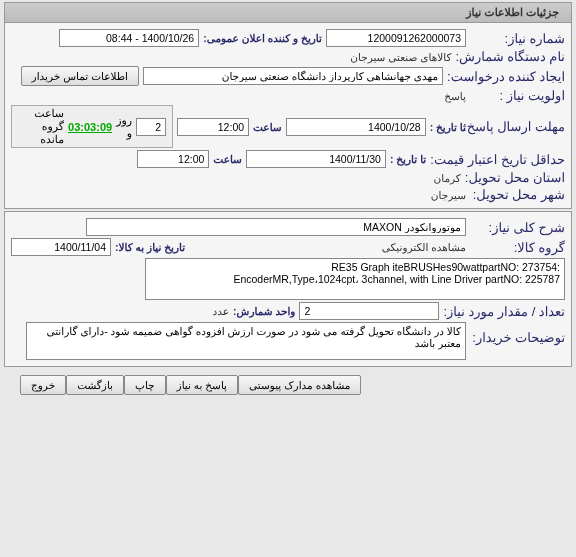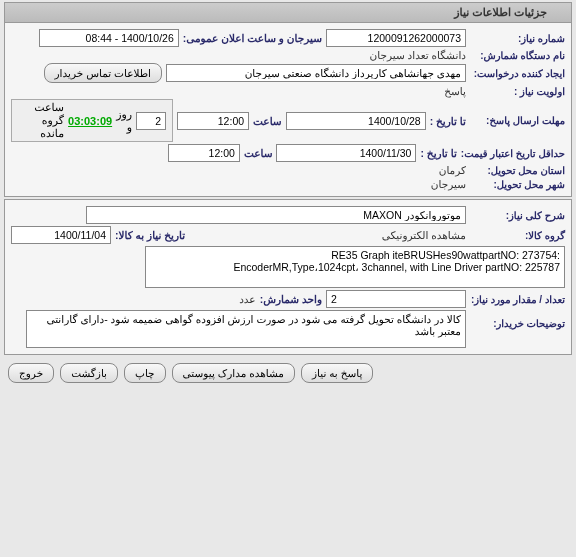--- a/index.html
+++ b/index.html
@@ -13,40 +13,40 @@
   }
   .panel {
     border: 1px solid #999;
     margin: 2px 4px;
     background: #f5f5f5;
   }
   .panel-header {
     background: linear-gradient(#ccc, #bbb);
     color: #333;
     font-weight: bold;
-    padding: 3px 24px;
+    padding: 3px 12px;
     border-bottom: 1px solid #999;
     font-size: 11px;
   }
   .panel-body {
     padding: 4px 6px;
   }
   .row {
     display: flex;
     align-items: center;
     margin: 2px 0;
     gap: 4px;
   }
   .label {
     color: #2a2a6a;
-    font-weight: bold;
+    font-weight: normal;
     white-space: nowrap;
     min-width: 95px;
     text-align: right;
-    font-size: 10px;
+    font-size: 13px;
   }
   .label-sm {
     color: #2a2a6a;
     font-weight: bold;
     white-space: nowrap;
     font-size: 10.5px;
   }
   .value {
     color: #333;
     font-size: 10.5px;
@@ -64,34 +64,33 @@
     background: #fff;
     padding: 2px 4px;
     font-family: inherit;
     font-size: 10.5px;
     resize: none;
     overflow-y: scroll;
   }
   .btn {
     background: linear-gradient(#f8f8f8, #ddd);
     border: 1px solid #888;
-    border-radius: 8px;
+    border-radius: 2px;
     padding: 2px 10px;
     font-family: inherit;
     font-size: 10.5px;
     cursor: pointer;
     height: 20px;
     white-space: nowrap;
   }
   .spacer { flex: 1; }
   .footer-buttons {
     display: flex;
     justify-content: flex-start;
-    gap: 6px;
-    padding: 6px 8px;
+    padding: 6px 20px;
     background: #e8e8e8;
     flex-direction: row-reverse;
   }
   .remain-box {
     display: inline-flex;
     align-items: center;
     background: #eee;
     border: 1px solid #aaa;
     padding: 1px 6px;
     gap: 4px;
@@ -107,27 +106,27 @@
 </head>
 <body>
 
 <div class="panel">
   <div class="panel-header">جزئیات اطلاعات نیاز</div>
   <div class="panel-body">
 
     <div class="row">
       <span class="label">شماره نیاز:</span>
       <input class="field w140" readonly="" value="1200091262000073" style="">
-      <span class="label-sm">سیرجان و ساعت اعلان عمومی:</span>
+      <span class="label-sm">تاریخ و کننده اعلان عمومی:</span>
       <input class="field w140" readonly="" value="1400/10/26 - 08:44" style="">
     </div>
 
     <div class="row">
       <span class="label">نام دستگاه شمارش:</span>
-      <span class="value">دانشگاه تعداد سیرجان</span>
+      <span class="value">کالاهای صنعتی سیرجان</span>
     </div>
 
     <div class="row">
       <span class="label">ایجاد کننده درخواست:</span>
       <input class="field w300" readonly="" value="مهدی جهانشاهی کارپرداز دانشگاه صنعتی سیرجان" style="">
       <button class="btn">اطلاعات تماس خریدار</button>
     </div>
 
     <div class="row">
       <span class="label">اولویت نیاز :</span>
@@ -202,15 +201,15 @@
       <textarea class="field" style="width: 440px; height: 38px;" readonly="">کالا در دانشگاه تحویل گرفته می شود در صورت ارزش افزوده گواهی ضمیمه شود -دارای گارانتی معتبر باشد</textarea>
     </div>
 
   </div>
 </div>
 
 <div class="footer-buttons">
   <button class="btn">خروج</button>
   <button class="btn">بازگشت</button>
   <button class="btn">چاپ</button>
+  <button class="btn">پاسخ به نیاز</button>
   <button class="btn">مشاهده مدارک پیوستی</button>
-  <button class="btn">پاسخ به نیاز</button>
 </div>
 
 </body></html>

